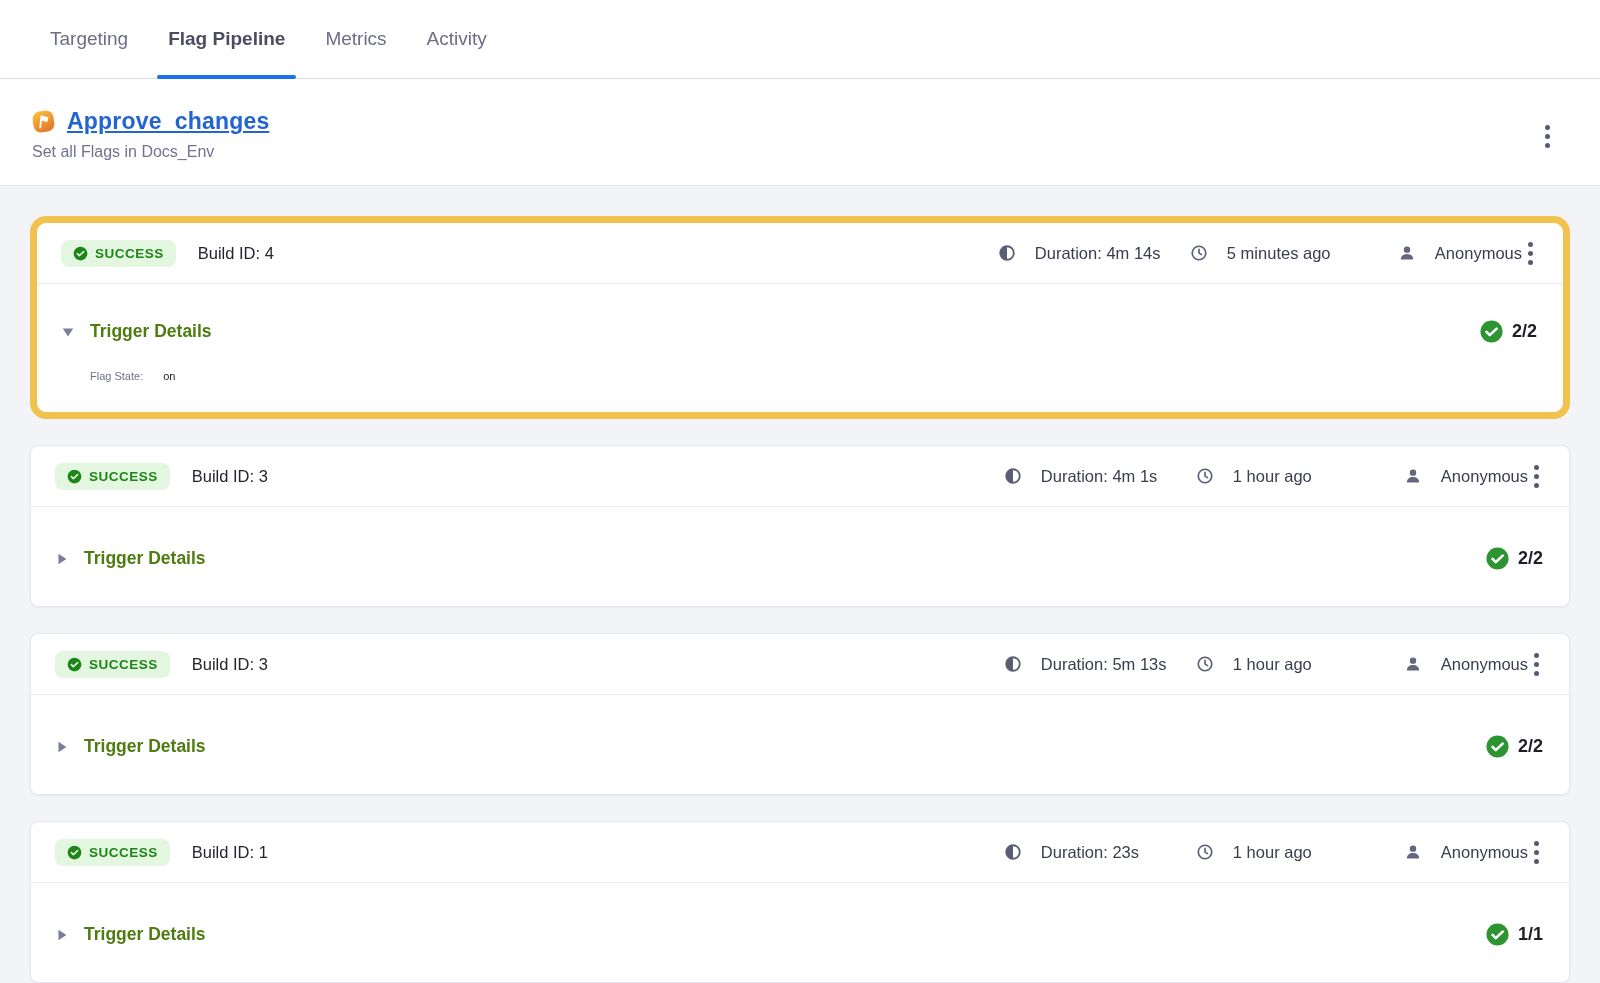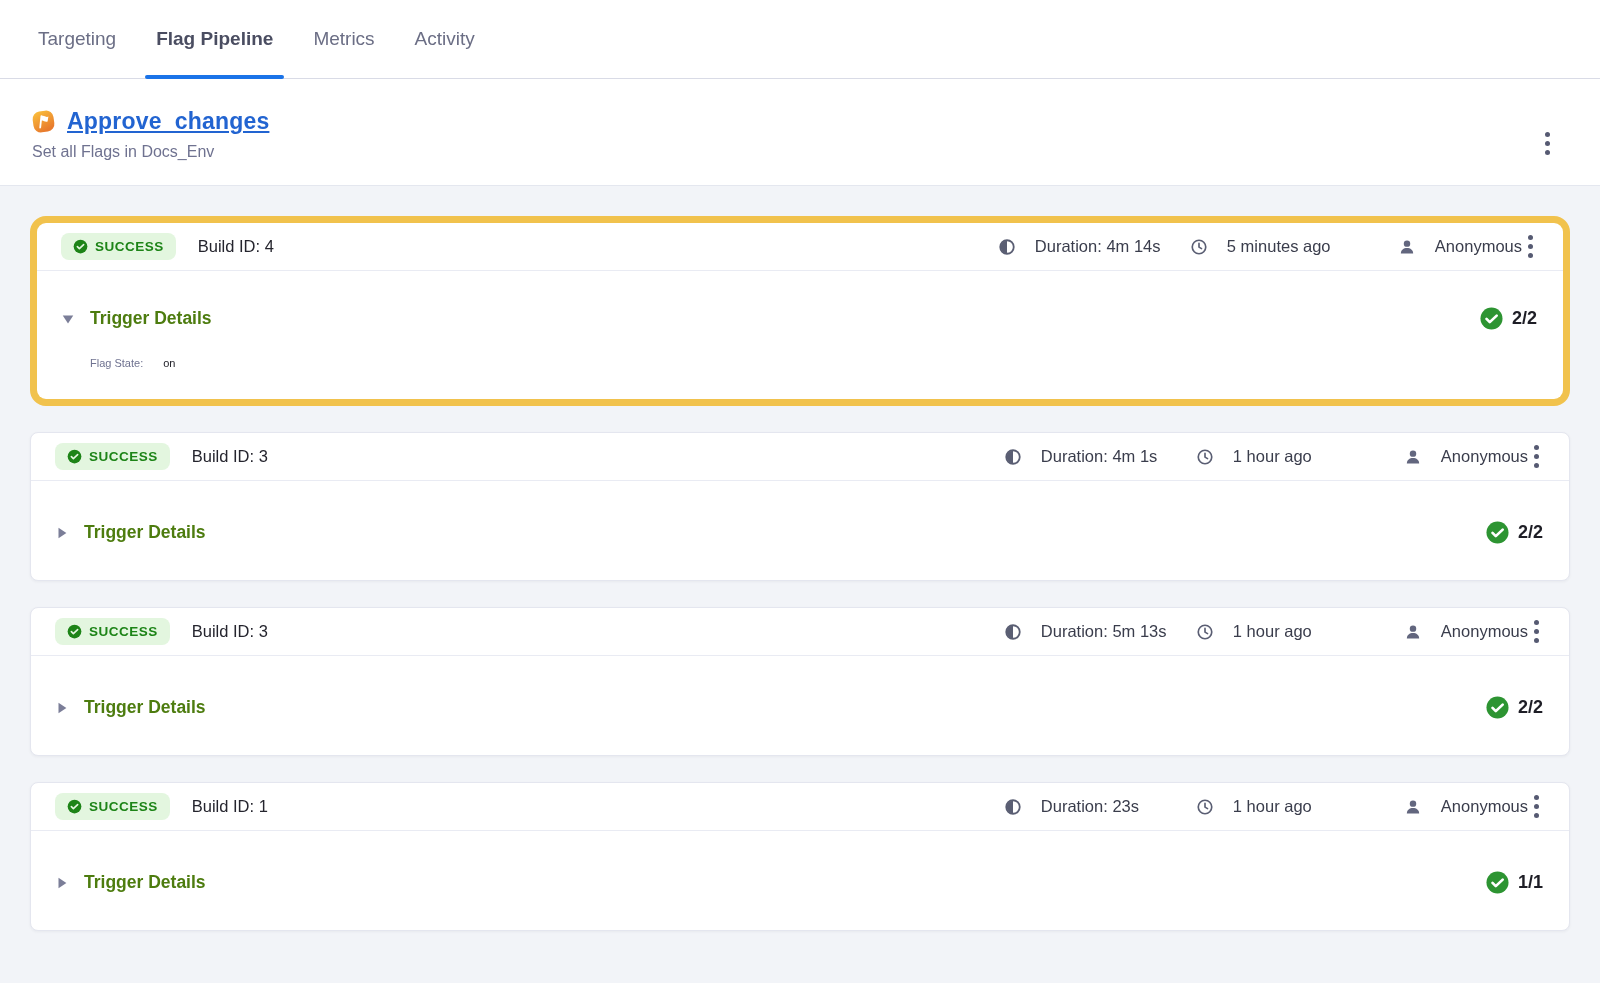--- a/index.html
+++ b/index.html
@@ -11,21 +11,21 @@
     overflow: hidden;
   }
 
   
   .topzone { background: #ffffff; border-bottom: 1px solid #e4e7ef; }
 
   .tabbar {
     display: flex;
     align-items: stretch;
     height: 79px;
-    padding-left: 18px;
+    padding-left: 30px;
     border-bottom: 1px solid #d9dbe6;
   }
   .tab {
     position: relative;
     display: flex;
     align-items: center;
     padding: 0 20px;
     font-size: 19px;
     color: #6b6e85;
     cursor: pointer;
@@ -36,21 +36,21 @@
     content: "";
     position: absolute;
     left: 9px; right: 9px; bottom: -1px;
     height: 4px;
     border-radius: 3px;
     background: #1a73e8;
   }
 
   .titlebar {
     display: flex;
-    align-items: flex-end;
+    align-items: center;
     padding: 29px 30px 24px 30px;
   }
   .title-row { display: flex; align-items: center; gap: 10px; }
   .flagpipe-icon { width: 27px; height: 27px; flex: 0 0 auto; }
   .page-title { font-size: 23px; font-weight: bold; color: #2264d1; letter-spacing: .2px; }
   .page-subtitle { margin: 8px 0 0 2px; font-size: 16px; color: #6f7290; }
 
   
   .kebab {
     display: flex; flex-direction: column; align-items: center; gap: 4px;
@@ -71,21 +71,21 @@
     background: #ffffff;
     border: 1px solid #e4e6ef;
     border-radius: 8px;
     box-shadow: 0 1px 3px rgba(40, 41, 61, 0.05);
   }
   .highlight-ring .card { border: none; border-radius: 9px; box-shadow: none; }
 
   .card-head {
     display: flex;
     align-items: center;
-    height: 48px;
+    height: 61px;
     padding: 0 24px;
     border-bottom: 1px solid #e9ebf3;
   }
   .badge {
     display: inline-flex;
     align-items: center;
     gap: 7px;
     background: #e3f6df;
     color: #1d8417;
     font-size: 13.5px;

